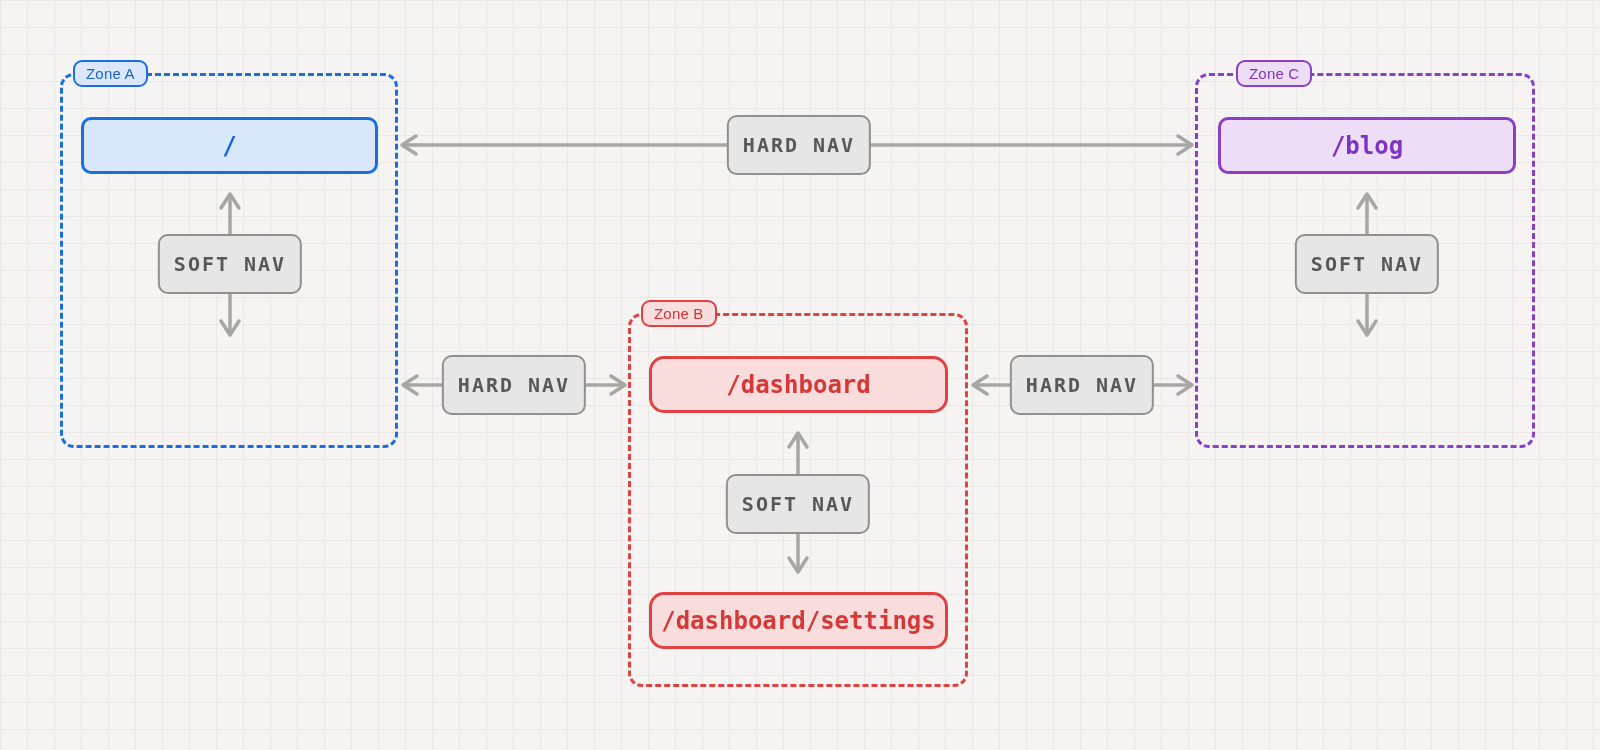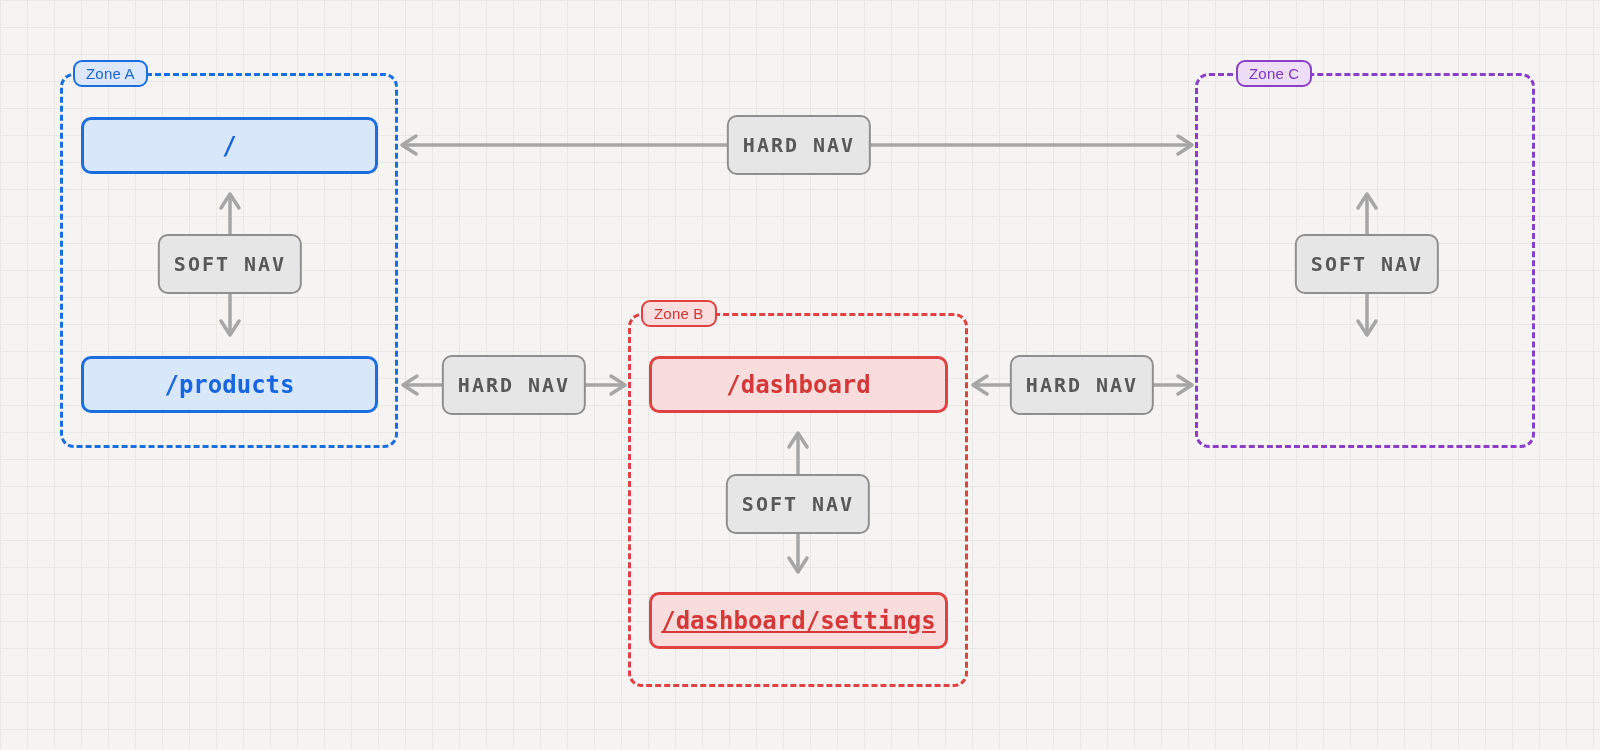--- a/index.html
+++ b/index.html
@@ -55,21 +55,21 @@
     border-radius: 10px;
     display: flex;
     align-items: center;
     justify-content: center;
     font-size: 24px;
     font-weight: bold;
     z-index: 2;
     white-space: nowrap;
   }
   .node.za { background: #d9e7fb; border-color: #1a6ee0; color: #1766e0; }
-  .node.zb { background: #f9dddd; border-color: #e04141; color: #d63737; }
+  .node.zb { background: #f9dddd; border-color: #e04141; color: #d63737; border-radius: 15px; }
   .node.zc { background: #eeddf6; border-color: #8a3fc6; color: #7c35c2; }
 
   .pill {
     position: absolute;
     transform: translate(-50%, -50%);
     padding: 16px 14px;
     background: #e6e6e6;
     border: 2.5px solid #8f8f8f;
     border-radius: 10px;
     font-size: 20px;
@@ -103,23 +103,23 @@
 
   <div class="zone za" style="left:60px; top:73px; width:338px; height:375px;"></div>
   <div class="zone zb" style="left:628px; top:313px; width:340px; height:374px;"></div>
   <div class="zone zc" style="left:1195px; top:73px; width:340px; height:375px;"></div>
 
   <div class="zone-label za" style="left:73px; top:60px;">Zone A</div>
   <div class="zone-label zb" style="left:641px; top:300px;">Zone B</div>
   <div class="zone-label zc" style="left:1208px; top:60px;margin-left:28px;">Zone C</div>
 
   <div class="node za" style="left:81px; top:117px; width:297px;">/</div>
-  <div class="node za" style="left:81px; top:356px; width:297px;">/products</div>
   <div class="node zb" style="left:649px; top:356px; width:299px;">/dashboard</div>
-  <div class="node zb" style="left:649px; top:592px; width:299px;text-decoration:underline;">/dashboard/settings</div>
+  <div class="node zb" style="left:649px; top:592px; width:299px;">/dashboard/settings</div>
+  <div class="node zc" style="left:1218px; top:117px; width:298px;">/blog</div>
 
   <div class="pill" style="left:799px; top:145px;">HARD NAV</div>
   <div class="pill" style="left:230px; top:264px;">SOFT NAV</div>
   <div class="pill" style="left:514px; top:385px;">HARD NAV</div>
   <div class="pill" style="left:798px; top:504px;">SOFT NAV</div>
   <div class="pill" style="left:1082px; top:385px;">HARD NAV</div>
   <div class="pill" style="left:1367px; top:264px;">SOFT NAV</div>
 
 </div>
 

